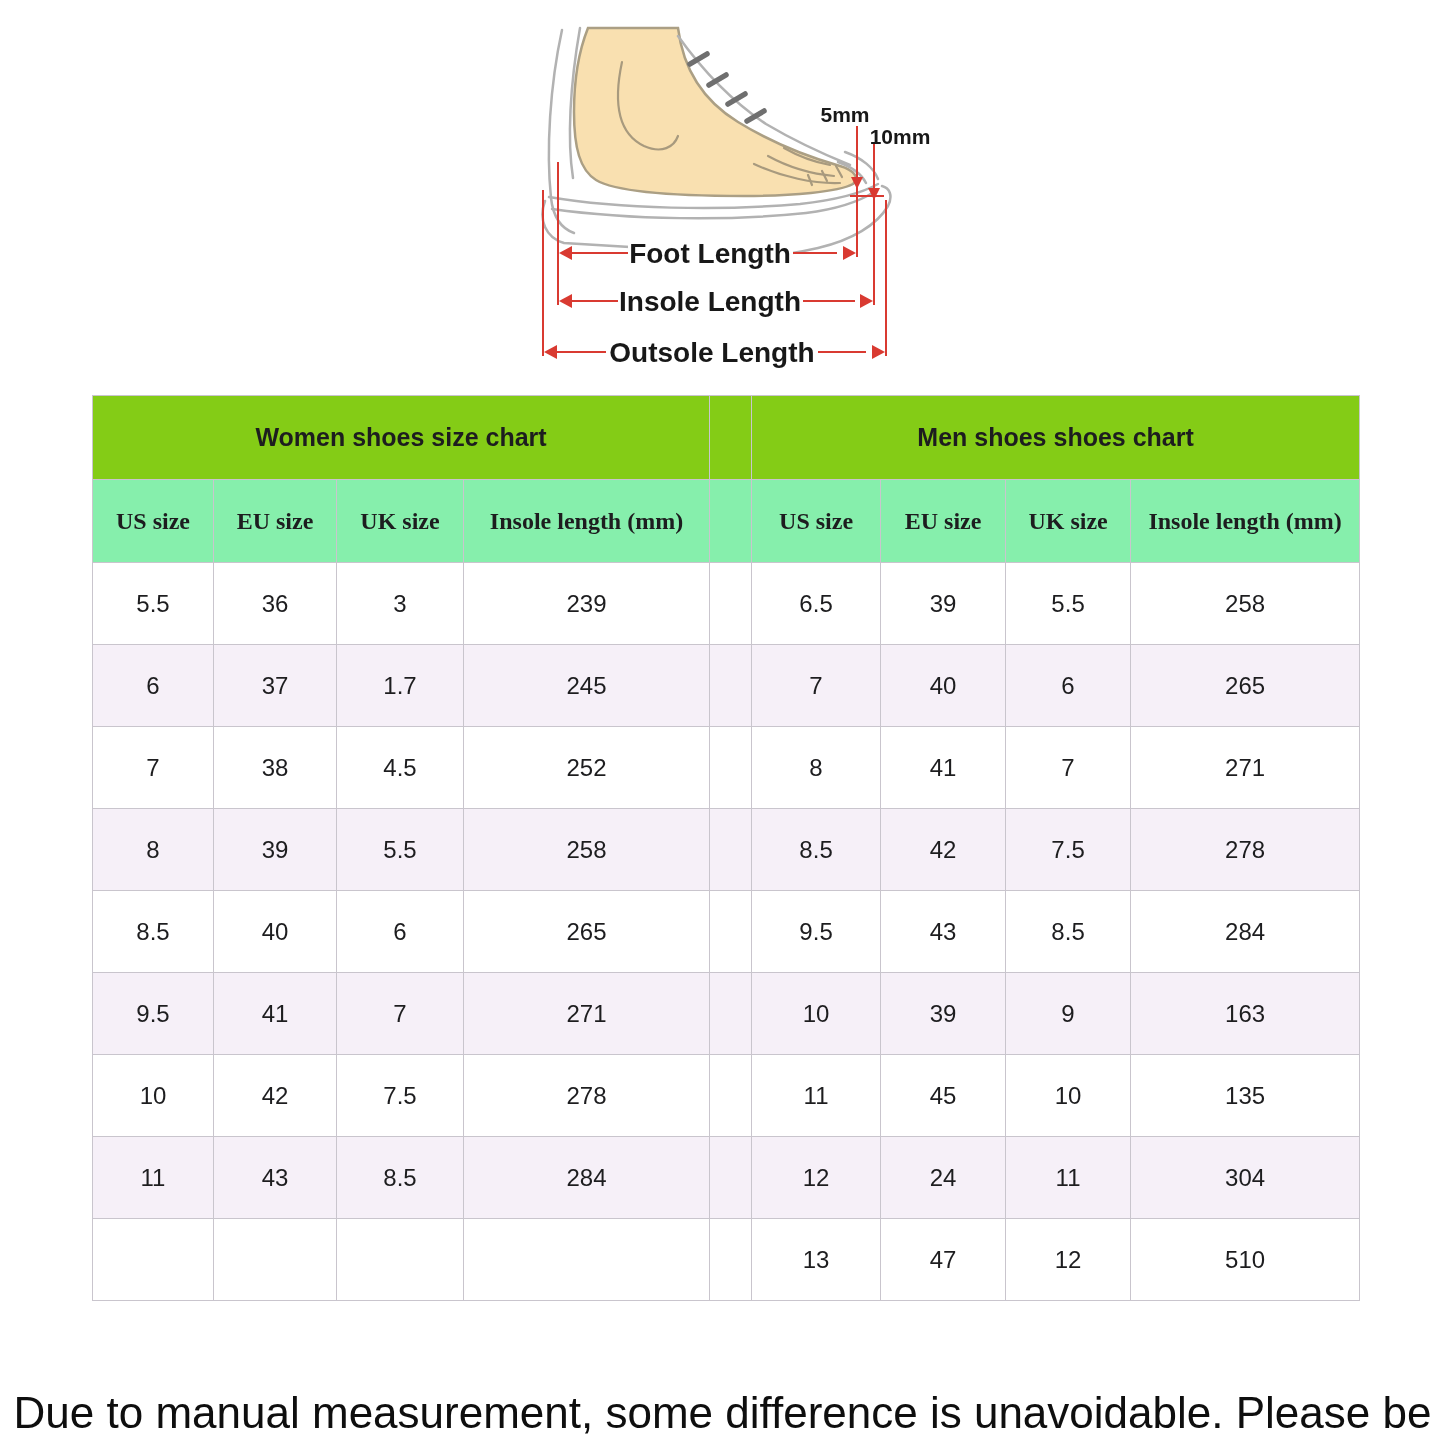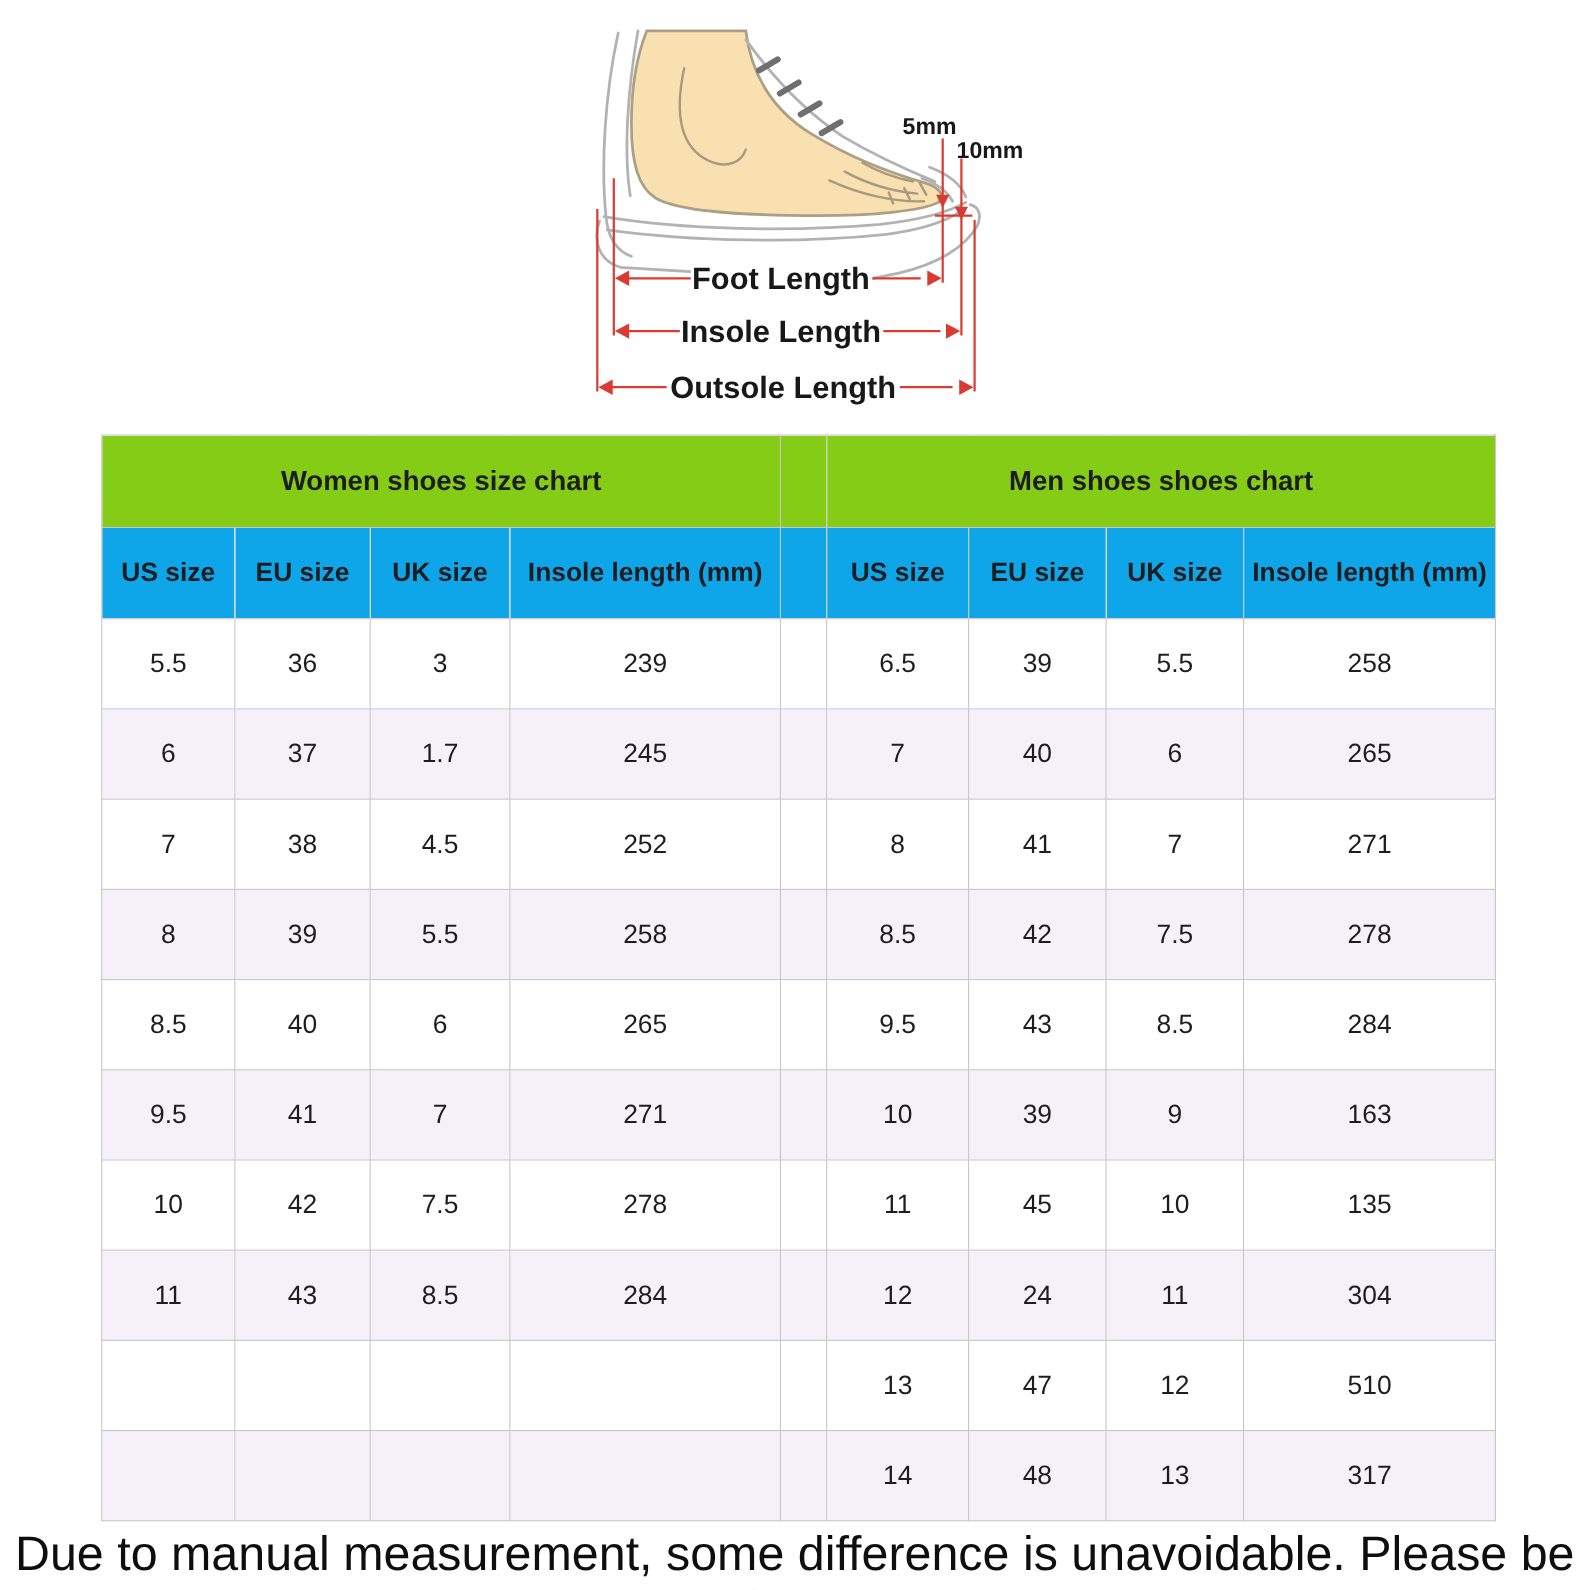--- a/index.html
+++ b/index.html
@@ -34,21 +34,22 @@
   .size-table tr.title-row th {
     height: 83px;
     font-size: 25px;
     font-weight: bold;
     background: #84cc16;
   }
   .size-table tr.header-row th {
     height: 82px;
     font-size: 24px;
     font-weight: bold;
-    background: #0ea5e9;
+    background: #86efac;
+    font-family: Liberation Serif, serif;
   }
   .size-table tbody td {
     height: 81px;
     font-size: 24px;
     font-weight: normal;
     background: #ffffff;
   }
   .size-table tbody tr.alt td { background: #f6f0f8; }
 
   
@@ -266,28 +267,17 @@
           <td></td>
           <td></td>
           <td></td>
           <td></td>
           <td></td>
           <td>13</td>
           <td>47</td>
           <td>12</td>
           <td>510</td>
         </tr>
-        <tr class="alt">
-          <td></td>
-          <td></td>
-          <td></td>
-          <td></td>
-          <td></td>
-          <td>14</td>
-          <td>48</td>
-          <td>13</td>
-          <td>317</td>
-        </tr>
       </tbody>
   </table>
 
   <div class="footer-note">Due to manual measurement, some difference is unavoidable. Please be tolerant!</div>
 </div>
 
 </body></html>

